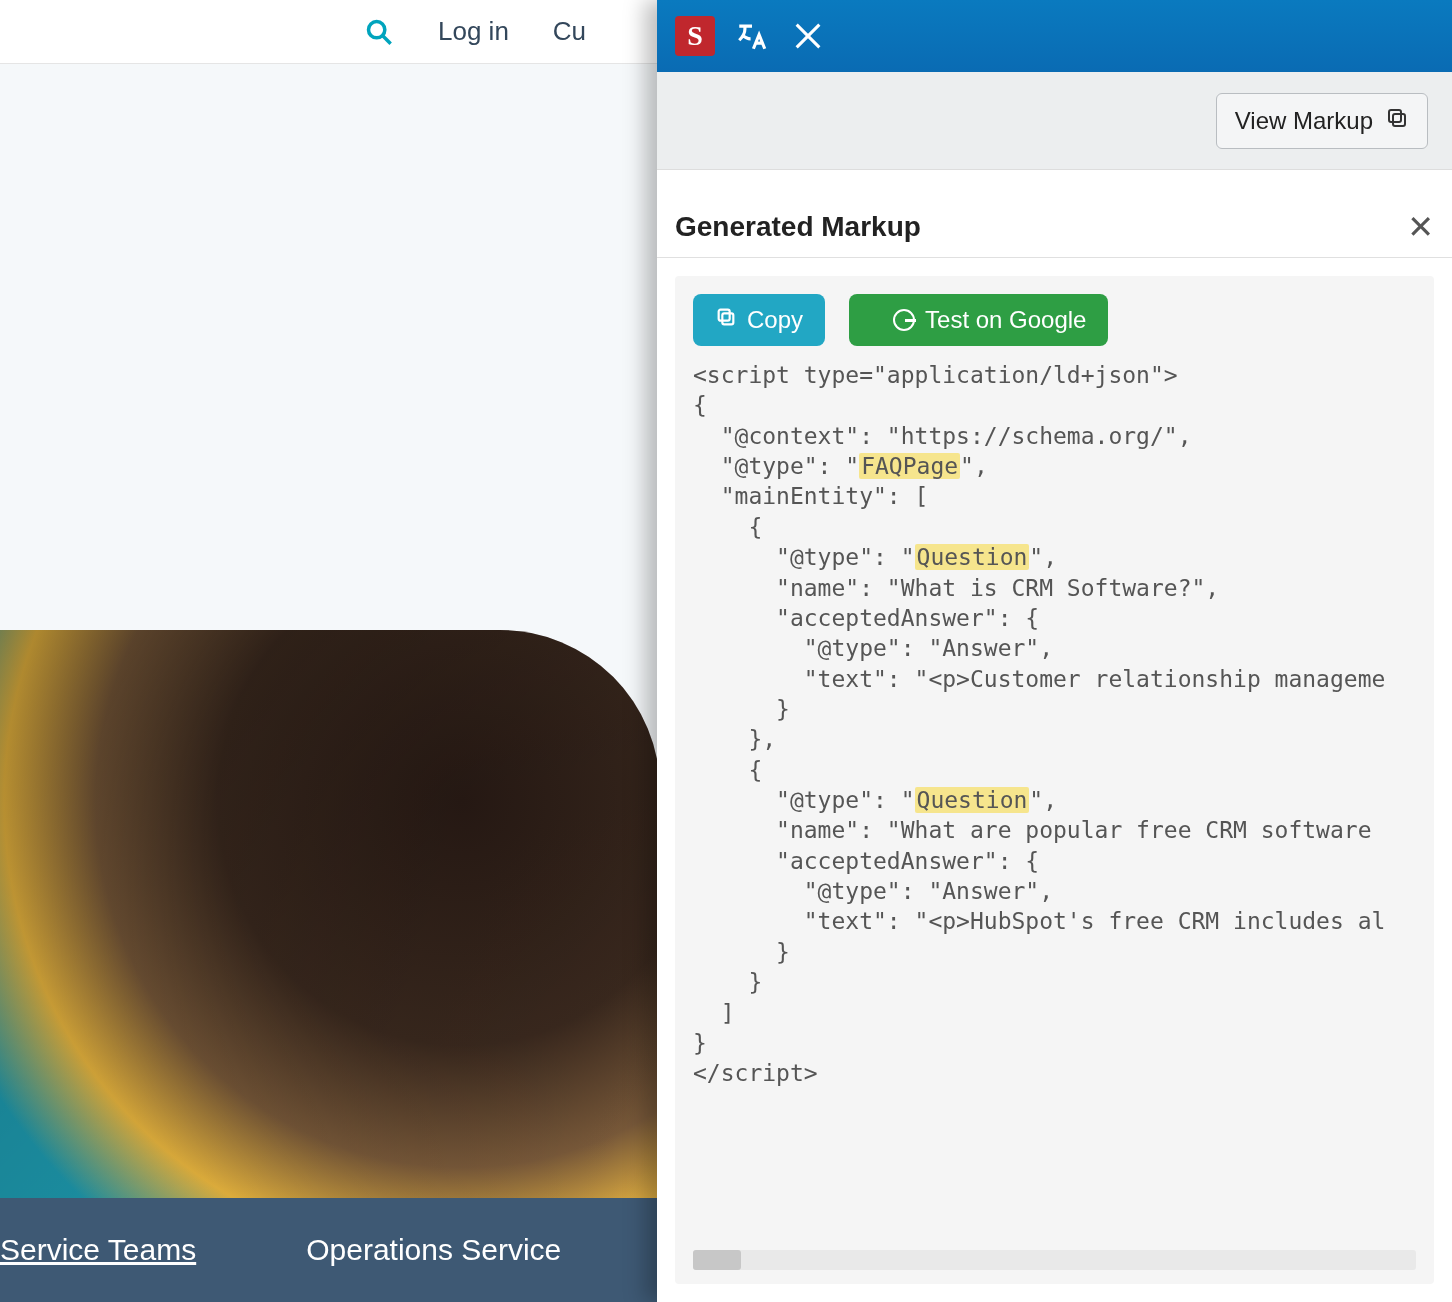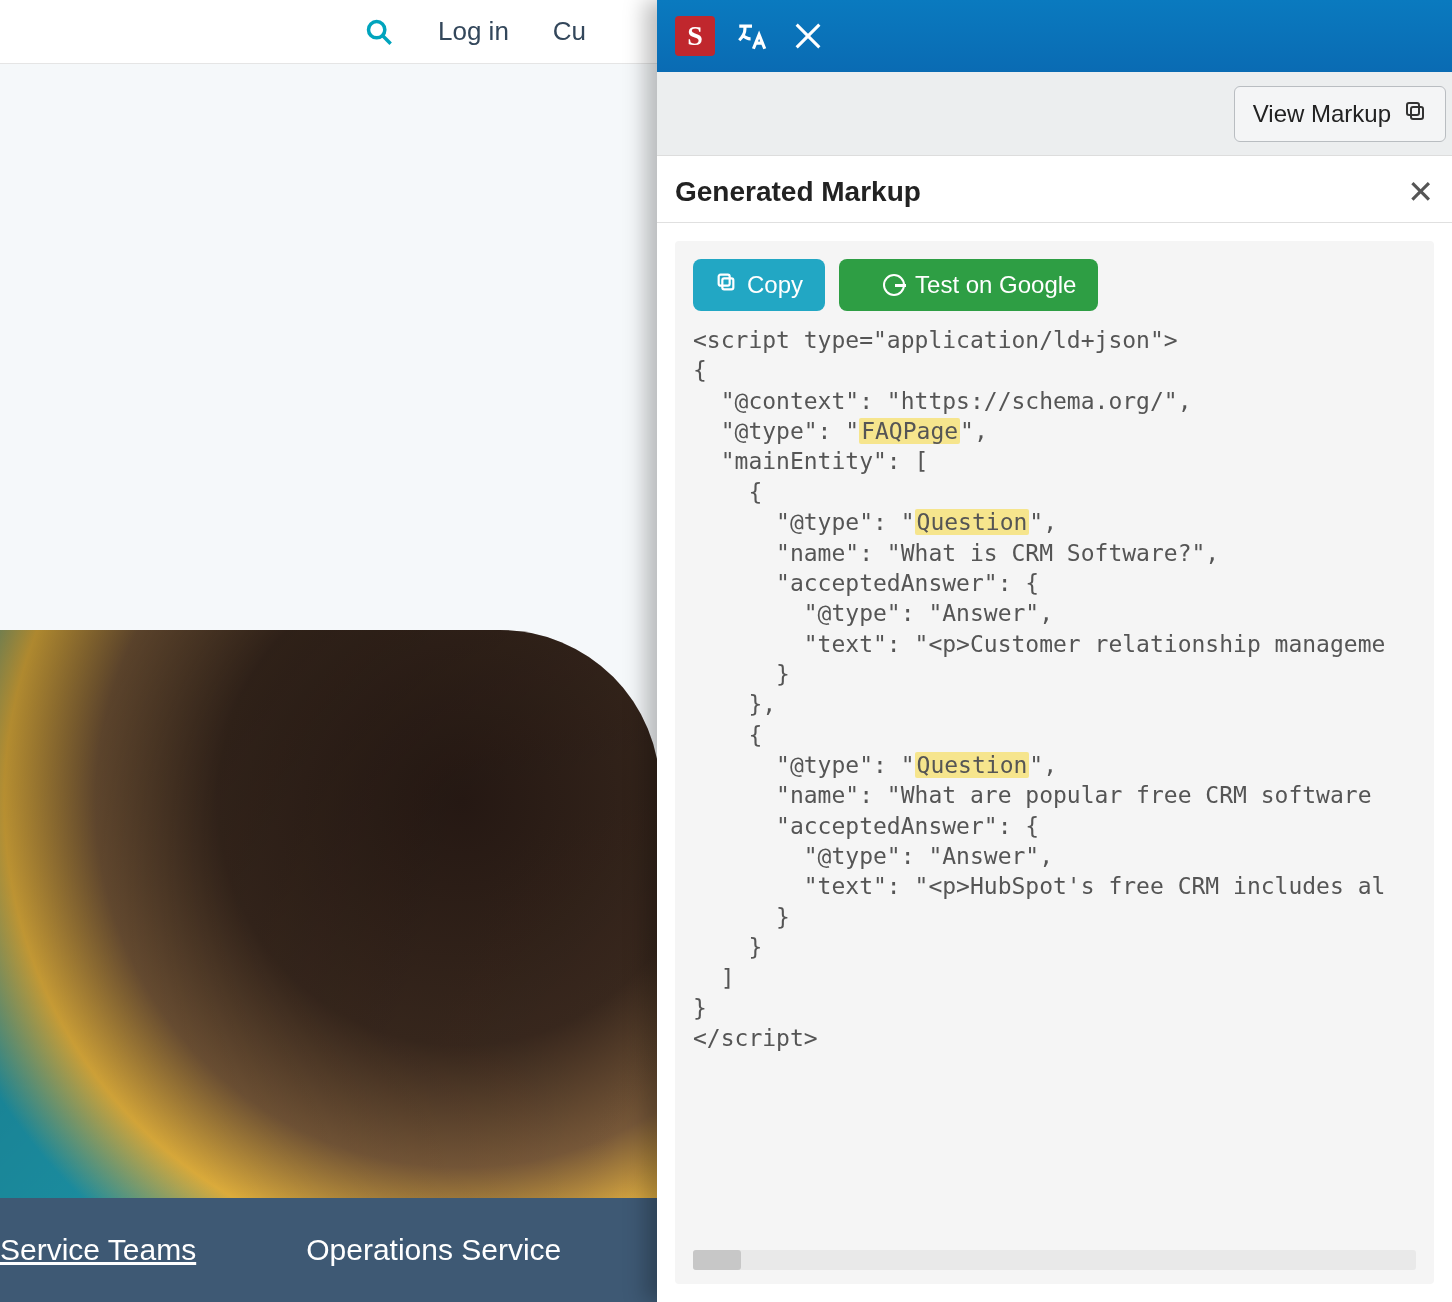--- a/index.html
+++ b/index.html
@@ -62,42 +62,42 @@
     display:flex; align-items:center; justify-content:center;
     font-weight:700; color:#fff; font-size:28px; font-family: Georgia, serif;
     margin-right:20px;
   }
   .panel-title { font-size:28px; font-weight:600; flex:1; }
   .panel-titlebar .title-actions { display:flex; gap:22px; }
   .panel-titlebar .title-actions .icon-btn { width:34px; height:34px; display:flex; align-items:center; justify-content:center; cursor:pointer; }
   .panel-titlebar svg { stroke:#fff; fill:none; stroke-width:2.2; }
 
   .panel-toolbar {
-    height:84px; background:#eceeef; display:flex; align-items:center; justify-content:flex-end; padding:0 6px;
+    height:98px; background:#eceeef; display:flex; align-items:center; justify-content:flex-end; padding:0 24px;
     border-bottom:1px solid #ddd;
   }
   .view-markup-btn {
     background:#f4f5f6; border:1px solid #b9bdc1; border-radius:6px;
     padding:12px 18px; font-size:24px; color:#222; display:flex; align-items:center; gap:12px;
     cursor:pointer;
   }
   .view-markup-btn svg { width:24px; height:24px; stroke:#333; fill:none; stroke-width:2; }
 
   .panel-section-header {
     display:flex; align-items:center; justify-content:space-between;
-    padding:20px 18px 14px 18px; border-bottom:1px solid #e0e0e0;
+    padding:20px 18px 14px 18px; border-bottom:1px solid #e0e0e0;margin-top:21px;
   }
   .panel-section-header h2 { font-size:28px; font-weight:700; color:#222; }
   .panel-section-header .close-x { font-size:32px; color:#555; cursor:pointer; line-height:1; font-weight:300; }
 
   .panel-content {
     flex:1; background:#f5f5f5; margin:18px; border-radius:4px; padding:18px 18px 14px 18px;
     display:flex; flex-direction:column; overflow:hidden;
   }
-  .panel-actions { display:flex; gap:14px; margin-bottom:14px; }
+  .panel-actions { display:flex; gap:24px; margin-bottom:14px; }
   .pill-btn {
     border:none; border-radius:8px; padding:12px 22px; font-size:24px; font-weight:500;
     display:flex; align-items:center; gap:10px; color:#fff; cursor:pointer;
   }
   .pill-btn.copy { background:#22a7c4; }
   .pill-btn.google { background:#2e9e44;padding-left:44px; }
   .pill-btn svg { width:22px; height:22px; fill:none; stroke:#fff; stroke-width:2.4; }
   .pill-btn.google .g { width:22px; height:22px; border:2.6px solid #fff; border-radius:50%; position:relative; }
   .pill-btn.google .g::after{ content:""; position:absolute; right:-2.6px; top:45%; width:11px; height:2.6px; background:#fff; }
 

